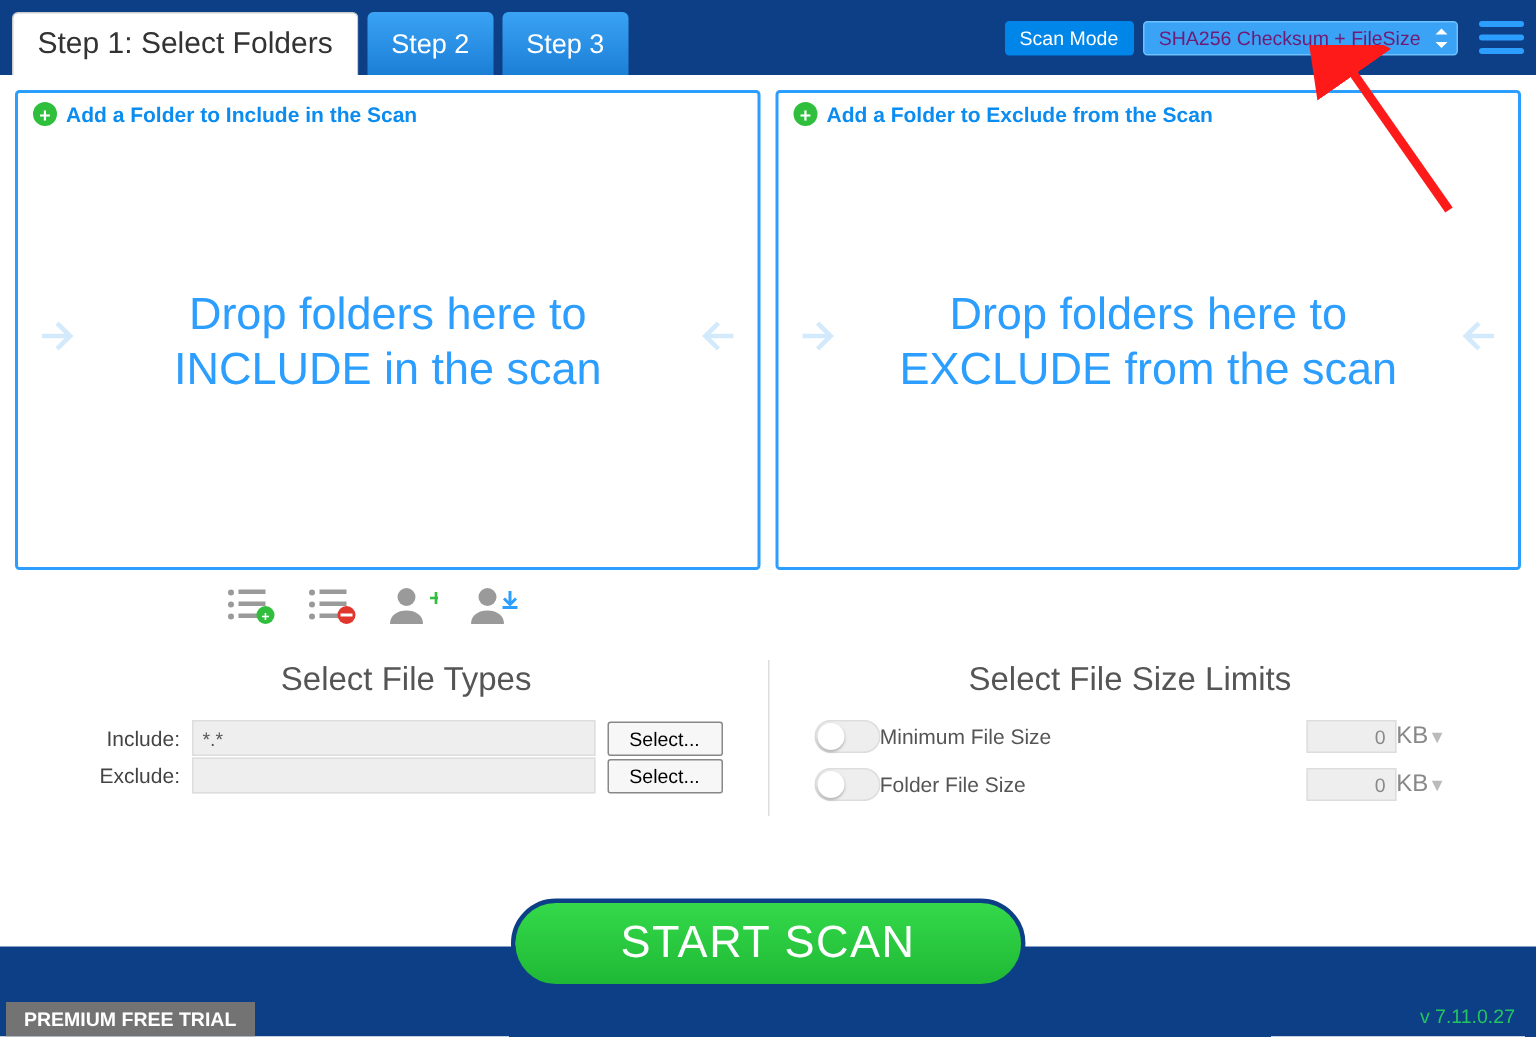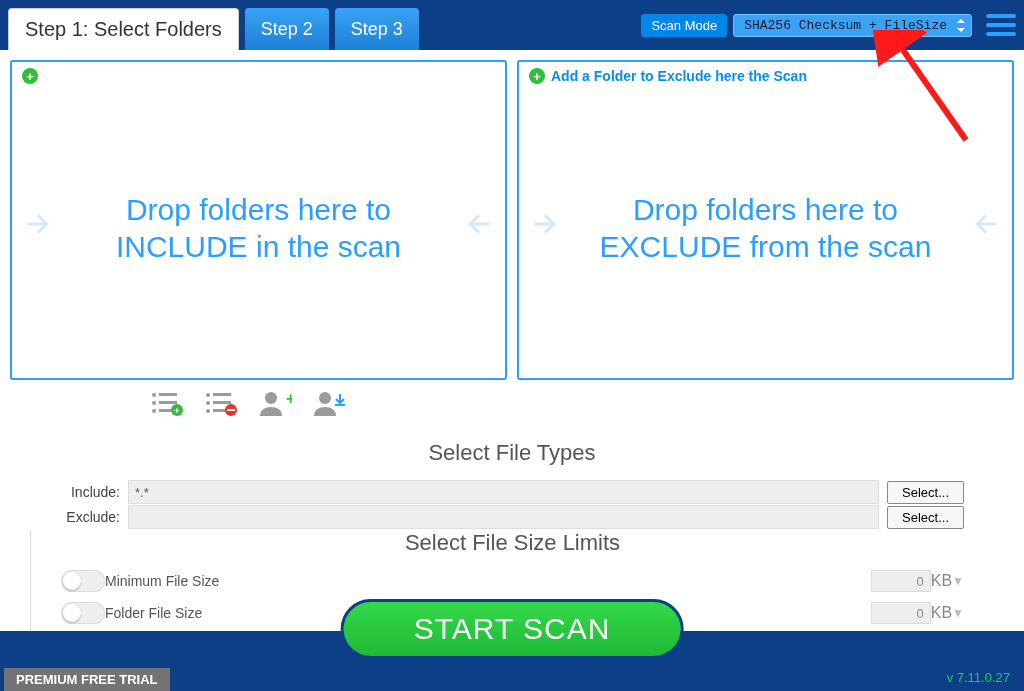--- a/index.html
+++ b/index.html
@@ -6,42 +6,42 @@
   html, body { width: 1024px; height: 691px; font-family: "Segoe UI", Arial, sans-serif; overflow: hidden; background: #fff; }
   .app { width: 1024px; height: 691px; position: relative; display: flex; flex-direction: column; }
 
   
   .topbar { background: #0d3f87; height: 50px; display: flex; align-items: stretch; padding: 0 8px 0 8px; gap: 6px; position: relative; justify-content: flex-end; }
   .tab { display: flex; align-items: center; padding: 0 16px; font-size: 18px; color: #fff; background: linear-gradient(#3aa3f5,#1b7fd6); border-radius: 4px 4px 0 0; margin-top: 8px; cursor: pointer; }
   .tab.active { background: #fff; color: #333; font-size: 20px; }
   .tab.active { border: 1px solid #ccc; border-bottom: none; }
   .scanmode-wrap { margin-left: auto; display: flex; align-items: center; gap: 6px; height: 100%; }
   .scanmode-label { background: #0085e8; color: #fff; font-size: 13px; padding: 4px 10px; border-radius: 3px; cursor: default; }
-  .scanmode-select { background: #3aa3f5; color: #0f172a; font-size: 13px; padding: 3px 24px 3px 10px; border: 1px solid #6cc1ff; border-radius: 3px; position: relative; cursor: pointer; font-family: Liberation Mono, monospace; }
+  .scanmode-select { background: #3aa3f5; color: #701a75; font-size: 13px; padding: 3px 24px 3px 10px; border: 1px solid #6cc1ff; border-radius: 3px; position: relative; cursor: pointer; }
   .scanmode-select::after { content:""; position:absolute; right:6px; top:4px; width:0;height:0;border-left:4px solid transparent;border-right:4px solid transparent;border-bottom:4px solid #fff; }
   .scanmode-select::before { content:""; position:absolute; right:6px; bottom:4px; width:0;height:0;border-left:4px solid transparent;border-right:4px solid transparent;border-top:4px solid #fff; }
   .hamburger { width: 30px; display:flex; flex-direction:column; justify-content:center; gap:5px; cursor:pointer; margin-left:8px; }
   .hamburger span { display:block; height:4px; background:#2b9eff; border-radius:2px; }
 
   
   .panels { display:flex; gap:10px; padding:10px; height: 340px; }
   .panel { flex:1; border:2px solid #2b9eff; border-radius:3px; position:relative; padding:6px 10px; display:flex; flex-direction:column; }
   .panel-header { display:flex; align-items:center; gap:6px; color:#0b8cf0; font-weight:bold; font-size:14px; cursor:pointer; }
   .plus-circle { width:16px; height:16px; border-radius:50%; background:#2fbf3d; color:#fff; display:flex; align-items:center; justify-content:center; font-size:13px; font-weight:bold; }
   .dropzone { flex:1; display:flex; align-items:center; justify-content:center; gap:10px; }
   .dropzone .arrows { color:#cfe8fb; font-size:42px; }
   .dropzone .droptext { color:#2b9eff; font-size:30px; text-align:center; line-height:1.25; font-weight:400; padding: 0 6px; }
 
   
   .iconrow { display:flex; gap:20px; padding: 0 0 0 150px; height:40px; align-items:flex-start; }
   .tbicon { position:relative; width:34px; height:26px; cursor:pointer; }
   .tbicon svg { width:34px; height:26px; }
 
   
-  .options { display:flex; padding: 10px 30px 14px 30px; gap:0;flex-direction:column; }
+  .options { display:flex; padding: 10px 30px 14px 30px; gap:0; }
   .col { flex:1; padding: 0 30px; }
   .col + .col { border-left:1px solid #ddd; }
   .col h3 { text-align:center; font-weight:400; font-size:22px; color:#555; margin-bottom:14px; }
   .ftrow { display:flex; align-items:center; gap:8px; margin-bottom:1px; font-size:14px; color:#444; }
   .ftrow label { width:60px; text-align:right; }
   .ftrow .txt { flex:1; height:24px; background:#eee; border:1px solid #ddd; padding:2px 6px; font-size:13px; color:#555; }
   .ftrow .selbtn { padding:3px 14px; font-size:13px; border:1px solid #888; background:#f7f7f7; cursor:pointer; border-radius:2px; }
   .fsrow { display:flex; align-items:center; margin-bottom:10px; font-size:14px; color:#555; }
   .toggle { width:44px; height:22px; border-radius:11px; background:#eee; position:relative; cursor:pointer; box-shadow: inset 0 0 0 1px #ddd; }
   .toggle::after { content:""; position:absolute; left:2px; top:2px; width:18px; height:18px; border-radius:50%; background:#fff; box-shadow:0 1px 2px rgba(0,0,0,.3); }
@@ -77,39 +77,40 @@
       <span></span>
         <span></span>
         <span></span>
     </div>
   </div>
 
   <div class="panels">
     <div class="panel">
       <div class="panel-header">
         <span class="plus-circle">+</span>
+        <span>Add a Folder to Include in the Scan</span>
       </div>
       <div class="dropzone">
         <div class="arrows">
           <svg width="36" height="36" viewBox="0 0 24 24">
               <path fill="#d2eafc" d="M4 11h10l-4-4 1.4-1.4L18 12l-6.6 6.4L10 17l4-4H4z"></path>
             </svg>
         </div>
         <div class="droptext">Drop folders here to INCLUDE in the scan</div>
         <div class="arrows">
           <svg width="36" height="36" viewBox="0 0 24 24">
               <path fill="#d2eafc" d="M20 11H10l4-4-1.4-1.4L6 12l6.6 6.4L14 17l-4-4h10z"></path>
             </svg>
         </div>
       </div>
     </div>
     <div class="panel">
       <div class="panel-header">
         <span class="plus-circle">+</span>
-        <span>Add a Folder to Exclude here the Scan</span>
+        <span>Add a Folder to Exclude from the Scan</span>
       </div>
       <div class="dropzone">
         <div class="arrows">
           <svg width="36" height="36" viewBox="0 0 24 24">
               <path fill="#d2eafc" d="M4 11h10l-4-4 1.4-1.4L18 12l-6.6 6.4L10 17l4-4H4z"></path>
             </svg>
         </div>
         <div class="droptext">Drop folders here to EXCLUDE from the scan</div>
         <div class="arrows">
           <svg width="36" height="36" viewBox="0 0 24 24">

